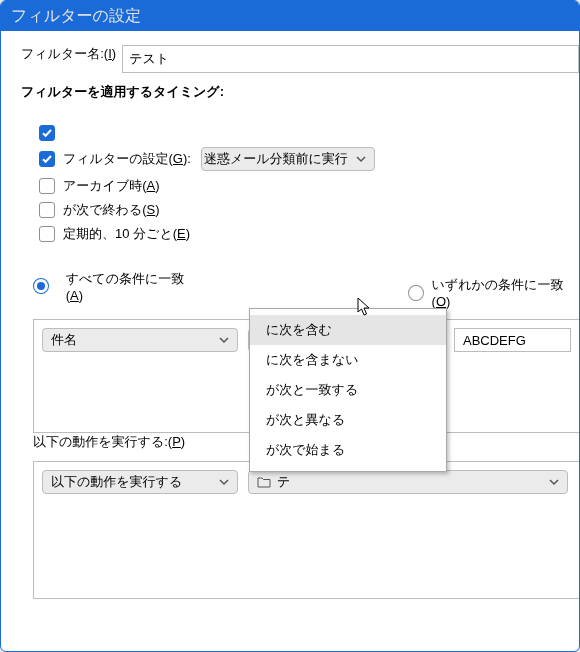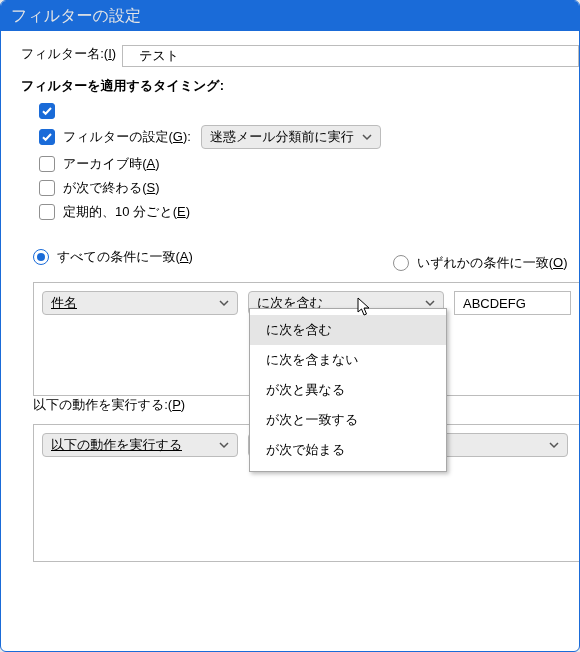--- a/index.html
+++ b/index.html
@@ -27,58 +27,59 @@
     padding: 0 10px;
     font-size: 16px;
   }
   .content {
     padding: 14px 0 14px 20px;
   }
   .row { display: flex; align-items: flex-start; margin-bottom: 10px; }
   .label { margin-right: 6px; }
   .text-input {
     border: 1px solid #bcbcbc;
-    height: 22px;
-    padding: 2px 16px;
+    height: 28px;
+    padding: 2px 6px;
     font: inherit;
     flex: 1;
     min-width: 0;
   }
-  .section-title { font-weight: 700; margin: 6px 0 8px 0; }
+  .section-title { font-weight: 700; margin: 6px 0 24px 0; }
   .chk-row { display: flex; align-items: center; margin: 6px 0 6px 18px; }
   .chk {
     width: 16px; height: 16px;
     border: 1px solid #909090;
     border-radius: 3px;
     margin-right: 8px;
     display: inline-flex;
     align-items: center; justify-content: center;
     background: #fff;
   }
   .chk.checked { background: #1a6bd8; border-color: #1a6bd8; }
   .chk.checked svg { display: block; }
   .chk svg { display: none; }
   .u { text-decoration: underline; }
   .select-btn {
     display: inline-flex; align-items: center; justify-content: center;
     background: #ebebeb;
     border: 1px solid #bcbcbc;
     border-radius: 4px;
-    padding: 3px 8px 3px 8px;
+    padding: 3px 8px 3px 2px;
     height: 24px;
     font: inherit;
     cursor: default;
     margin-left: 10px;
   }
   .chev { margin-left: 8px; }
   .chev svg { display: block; }
 
   .radio-row {
     display: flex; align-items: center;
     margin: 20px 0 10px 12px;
+    gap: 9px;
   }
   .radio {
     width: 16px; height: 16px; border-radius: 50%;
     border: 1px solid #909090;
     margin-right: 8px;
     display: inline-flex; align-items: center; justify-content: center;
     background: #fff;
   }
   .radio.sel { border-color: #1a6bd8; }
   .radio.sel .dot { width: 8px; height: 8px; border-radius: 50%; background: #1a6bd8; }
@@ -100,21 +101,21 @@
 
   .combo {
     display: inline-flex; align-items: center; justify-content: space-between;
     background: #ebebeb;
     border: 1px solid #bcbcbc;
     border-radius: 4px;
     height: 24px;
     padding: 0 8px;
     font: inherit;
   }
-  .combo .txt { white-space: nowrap; overflow: hidden; text-decoration: underline; }
+  .combo .txt { white-space: nowrap; overflow: hidden; }
   .subject-combo { width: 196px; }
   .op-combo { width: 196px; }
   .act-combo { width: 196px; }
   .folder-combo { width: 320px; }
 
   .value-input {
     border: 1px solid #bcbcbc;
     height: 24px;
     padding: 2px 8px;
     font: inherit;
@@ -292,22 +293,22 @@
           </span>
         </span>
       </div>
     </div>
 
   </div>
 
   <div class="menu">
     <div class="menu-item hl">に次を含む</div>
     <div class="menu-item">に次を含まない</div>
+    <div class="menu-item">が次と一致する</div>
     <div class="menu-item">が次と異なる</div>
-    <div class="menu-item">が次と一致する</div>
     <div class="menu-item">が次で始まる</div>
   </div>
 
   <div class="cursor">
     <svg width="16" height="20" viewBox="0 0 16 20">
       <path d="M1 1 L1 15 L4.5 12 L7 18 L9.5 17 L7 11 L12 11 Z" fill="#fff" stroke="#000" stroke-width="1"></path>
     </svg>
   </div>
 
 </div>

